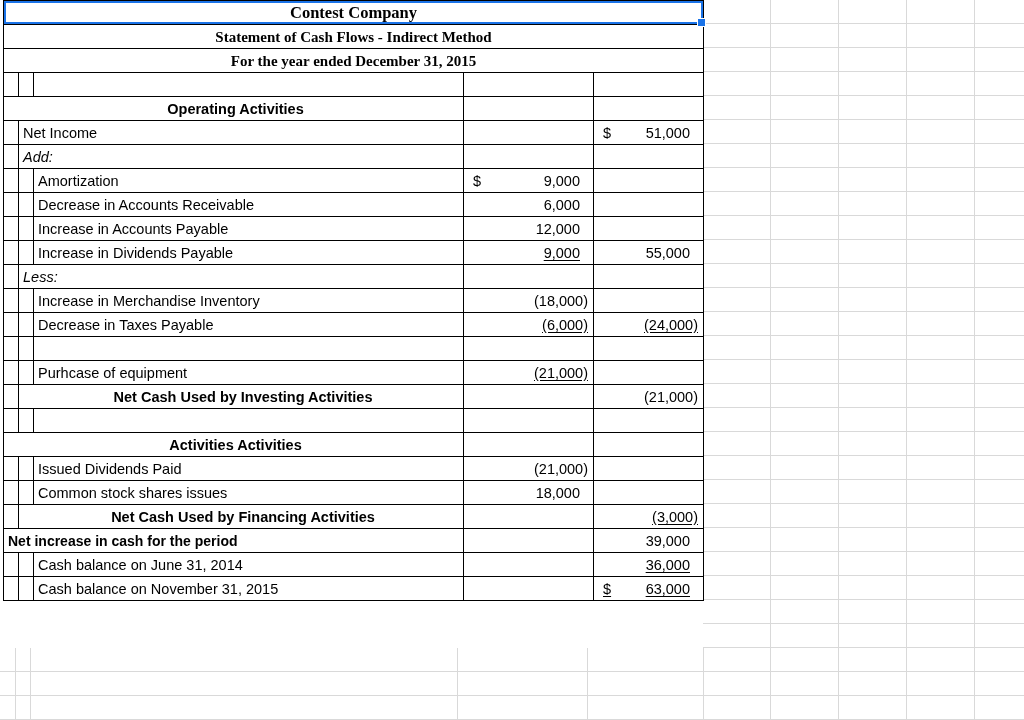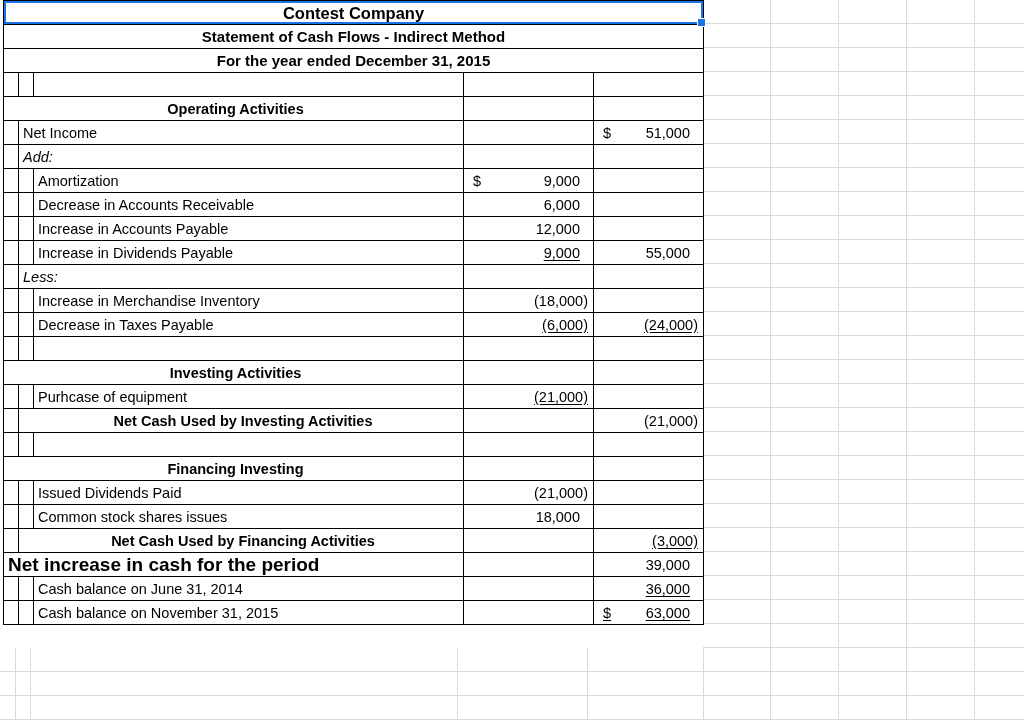--- a/index.html
+++ b/index.html
@@ -43,27 +43,27 @@
   }
   tr:first-child td{border-top:1px solid #000;}
   td:first-child{border-left:1px solid #000;}
   td:last-child{border-right:1px solid #000;}
   td.tick{border-right:1px solid #000;}
   td.col-d,td.col-e{border-left:1px solid #000;}
 
   td.lbl-cell{padding-left:4px;}
   td.title-cell{
     text-align:center;font-weight:700;font-size:15px;
-    position:relative;overflow:visible;
+    position:relative;overflow:visible;font-family:Liberation Serif, serif;
   }
   td.title-main{font-size:16.5px;}
 
   .s-bold{font-weight:700;text-align:center;}
   .s-italic{font-style:italic;margin-top:40px;}
-  .s-bold-large{font-weight:700;font-size:19px;}
+  .s-bold-large{font-weight:700;font-size:14px;}
 
   .amt-wrap{
     display:flex;align-items:center;height:100%;width:100%;
     padding:0 13px 0 9px;box-sizing:border-box;
   }
   .amt-wrap.paren{padding-right:5px;}
   .amt-wrap .val{margin-left:auto;}
   .u{text-decoration:underline;text-underline-offset:2px;}
 
   
@@ -215,25 +215,20 @@
           </td>
         </tr>
         <tr>
           <td class="tick"></td>
           <td class="tick"></td>
           <td class="lbl-cell" colspan="1"></td>
           <td class="col-d"></td>
           <td class="col-e"></td>
         </tr>
         <tr>
-          <td class="lbl-cell s-bold" colspan="3"><span>Investing Activities</span></td>
-          <td class="col-d"></td>
-          <td class="col-e"></td>
-        </tr>
-        <tr>
           <td class="tick"></td>
           <td class="tick"></td>
           <td class="lbl-cell" colspan="1"><span>Purhcase of equipment</span></td>
           <td class="col-d">
             <div class="amt-wrap paren">
               <span class="val u">(21,000)</span>
             </div>
           </td>
           <td class="col-e"></td>
         </tr>
@@ -248,21 +243,21 @@
           </td>
         </tr>
         <tr>
           <td class="tick"></td>
           <td class="tick"></td>
           <td class="lbl-cell" colspan="1"></td>
           <td class="col-d"></td>
           <td class="col-e"></td>
         </tr>
         <tr>
-          <td class="lbl-cell s-bold" colspan="3"><span>Financing Investing</span></td>
+          <td class="lbl-cell s-bold" colspan="3"><span>Activities Activities</span></td>
           <td class="col-d"></td>
           <td class="col-e"></td>
         </tr>
         <tr>
           <td class="tick"></td>
           <td class="tick"></td>
           <td class="lbl-cell" colspan="1"><span>Issued Dividends Paid</span></td>
           <td class="col-d">
             <div class="amt-wrap paren">
               <span class="val">(21,000)</span>

